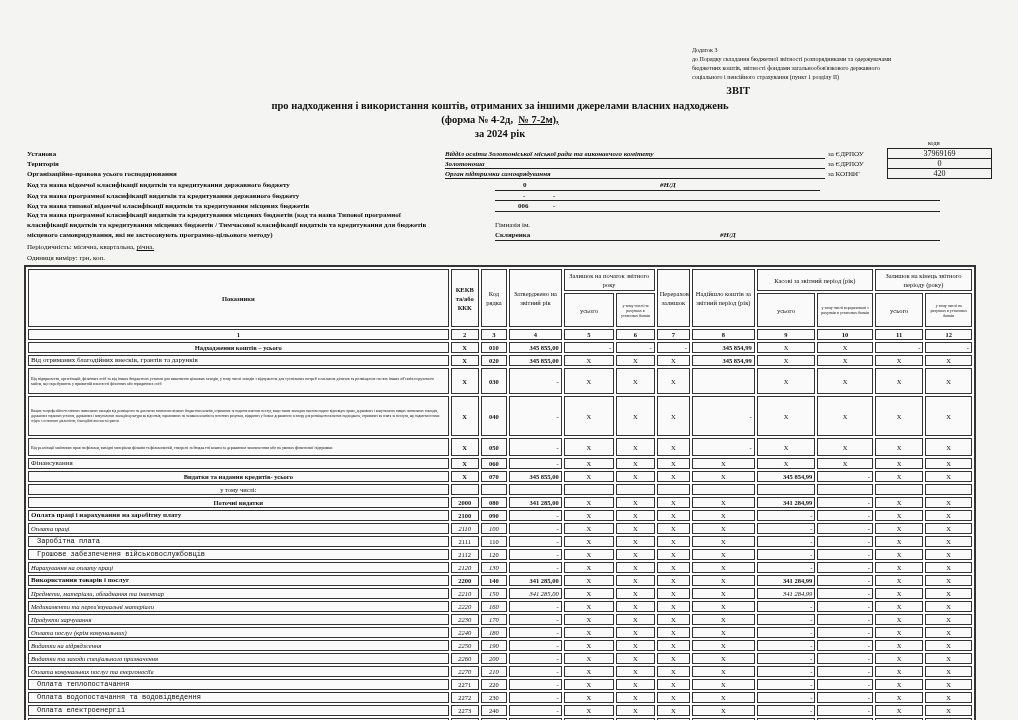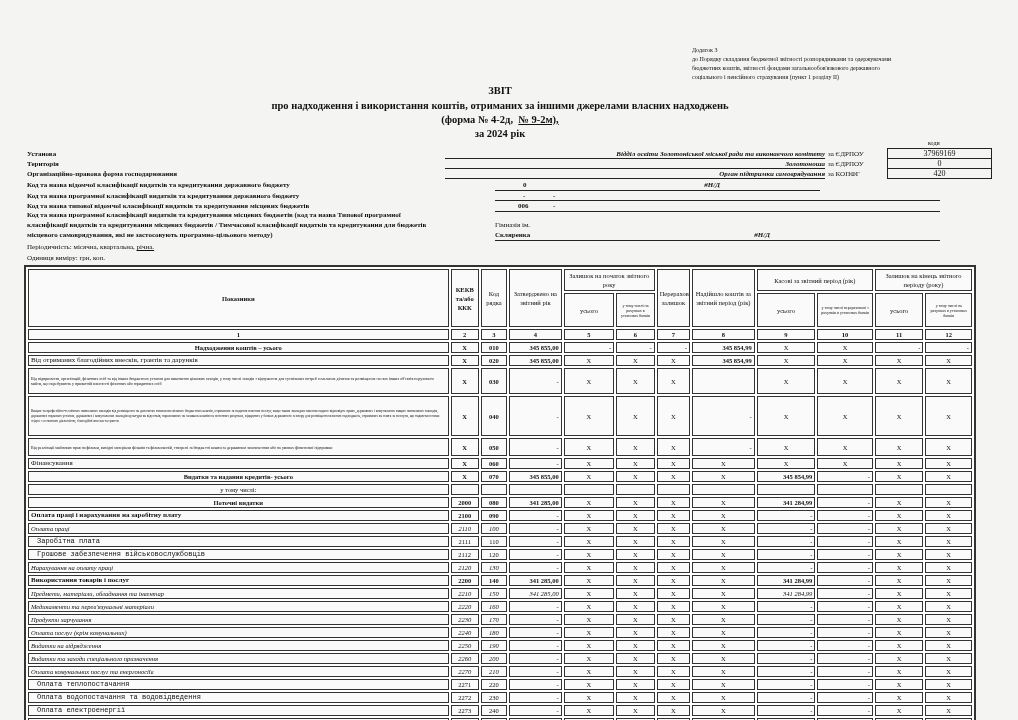--- a/index.html
+++ b/index.html
@@ -1,25 +1,25 @@
 <!DOCTYPE html>
 <html><head>
 <meta charset="utf-8">
 <style>
   html, body { margin:0; padding:0; }
   body { width:1018px; height:720px; background:#f4f4f2; position:relative; overflow:hidden;
          font-family:"Liberation Serif", serif; color:#111; }
   .appendix { position:absolute; left:692px; top:46px; font-size:6px; line-height:9px; width:300px; }
   .title { position:absolute; left:250px; width:500px; text-align:center; font-weight:bold; font-size:10.5px; }
-  .t1 { top:85px; } .t2 { top:100px; } .t3 { top:114px; } .t4 { top:128px; }
+  .t1 { top:85px;text-align:right; } .t2 { top:100px; } .t3 { top:114px; } .t4 { top:128px; }
   .t3 span.u { text-decoration:underline; }
   .meta { position:absolute; left:27px; font-size:7px; font-weight:bold; white-space:nowrap; }
   .meta.plain { font-weight:normal; }
   .line { position:absolute; border-bottom:1px solid #222; height:0; }
-  .val { position:absolute; font-size:7px; font-style:italic; font-weight:bold; text-align:right; }
+  .val { position:absolute; font-size:7px; font-style:italic; font-weight:bold; text-align:left; }
   .valn { position:absolute; font-size:7px; font-weight:bold; }
   .za { position:absolute; left:828px; font-size:7px; }
   .kodybox { position:absolute; left:887px; width:103px; border:1px solid #222; font-size:8px; text-align:center; }
   .kodybox div { height:9px; line-height:9px; border-bottom:1px solid #222; }
   .kodybox div:last-child { border-bottom:none; }
   .kodylabel { position:absolute; left:928px; top:140px; font-size:6px; }
 
   table.rep { position:absolute; left:24px; top:265px; width:952px; border-collapse:separate; border-spacing:2px;
               background:#fff; border:2px solid #333; font-size:6.5px; table-layout:fixed; }
   table.rep td { border:1px solid #333; background:#fafafa; padding:0 2px; height:9px; line-height:9px; overflow:hidden; white-space:nowrap; }
@@ -41,37 +41,37 @@
   <div>Додаток 3</div>
   <div>до Порядку складання бюджетної звітності розпорядниками та одержувачами</div>
   <div>бюджетних коштів, звітності фондами загальнообов'язкового державного</div>
   <div>соціального і пенсійного страхування (пункт 1 розділу II)</div>
 </div>
 
 <div class="title t1">ЗВІТ</div>
 <div class="title t2">про надходження і використання коштів, отриманих за іншими джерелами власних надходжень</div>
 <div class="title t3">
   <span>(форма № 4-2д,</span>&nbsp;
-  <span class="u">№ 9-2м),</span>
+  <span class="u">№ 7-2м),</span>
 </div>
 <div class="title t4">за 2024 рік</div>
 
 <div class="kodylabel">коди</div>
 <div class="za" style="top:150px">за ЄДРПОУ</div>
 <div class="za" style="top:160px">за ЄДРПОУ</div>
 <div class="za" style="top:170px">за КОПФГ</div>
 <div class="kodybox" style="top:148px">
   <div>37969169</div>
   <div>0</div>
   <div>420</div>
 </div>
 
 <div class="meta" style="top:150px">Установа</div>
 <div class="meta" style="top:160px">Територія</div>
-<div class="meta" style="top:170px">Організаційно-правова форма господарювання</div>
+<div class="meta" style="top:170px">Організаційно-правова усього господарювання</div>
 <div class="meta" style="top:181px">Код та назва відомчої класифікації видатків та кредитування державного бюджету</div>
 <div class="meta" style="top:192px">Код та назва програмної класифікації видатків та кредитування державного бюджету</div>
 <div class="meta" style="top:202px">Код та назва типової відомчої класифікації видатків та кредитування місцевих бюджетів</div>
 <div class="meta" style="top:211px">Код та назва програмної класифікації видатків та кредитування місцевих бюджетів (код та назва Типової програмної</div>
 <div class="meta" style="top:221px">класифікації видатків та кредитування місцевих бюджетів / Тимчасової класифікації видатків та кредитування для бюджетів</div>
 <div class="meta" style="top:231px">місцевого самоврядування, які не застосовують програмно-цільового методу)</div>
 <div class="meta plain" style="top:243px">
   <span>Періодичність: місячна, квартальна,</span>
   <span style="text-decoration:underline">річна.</span>
 </div>

